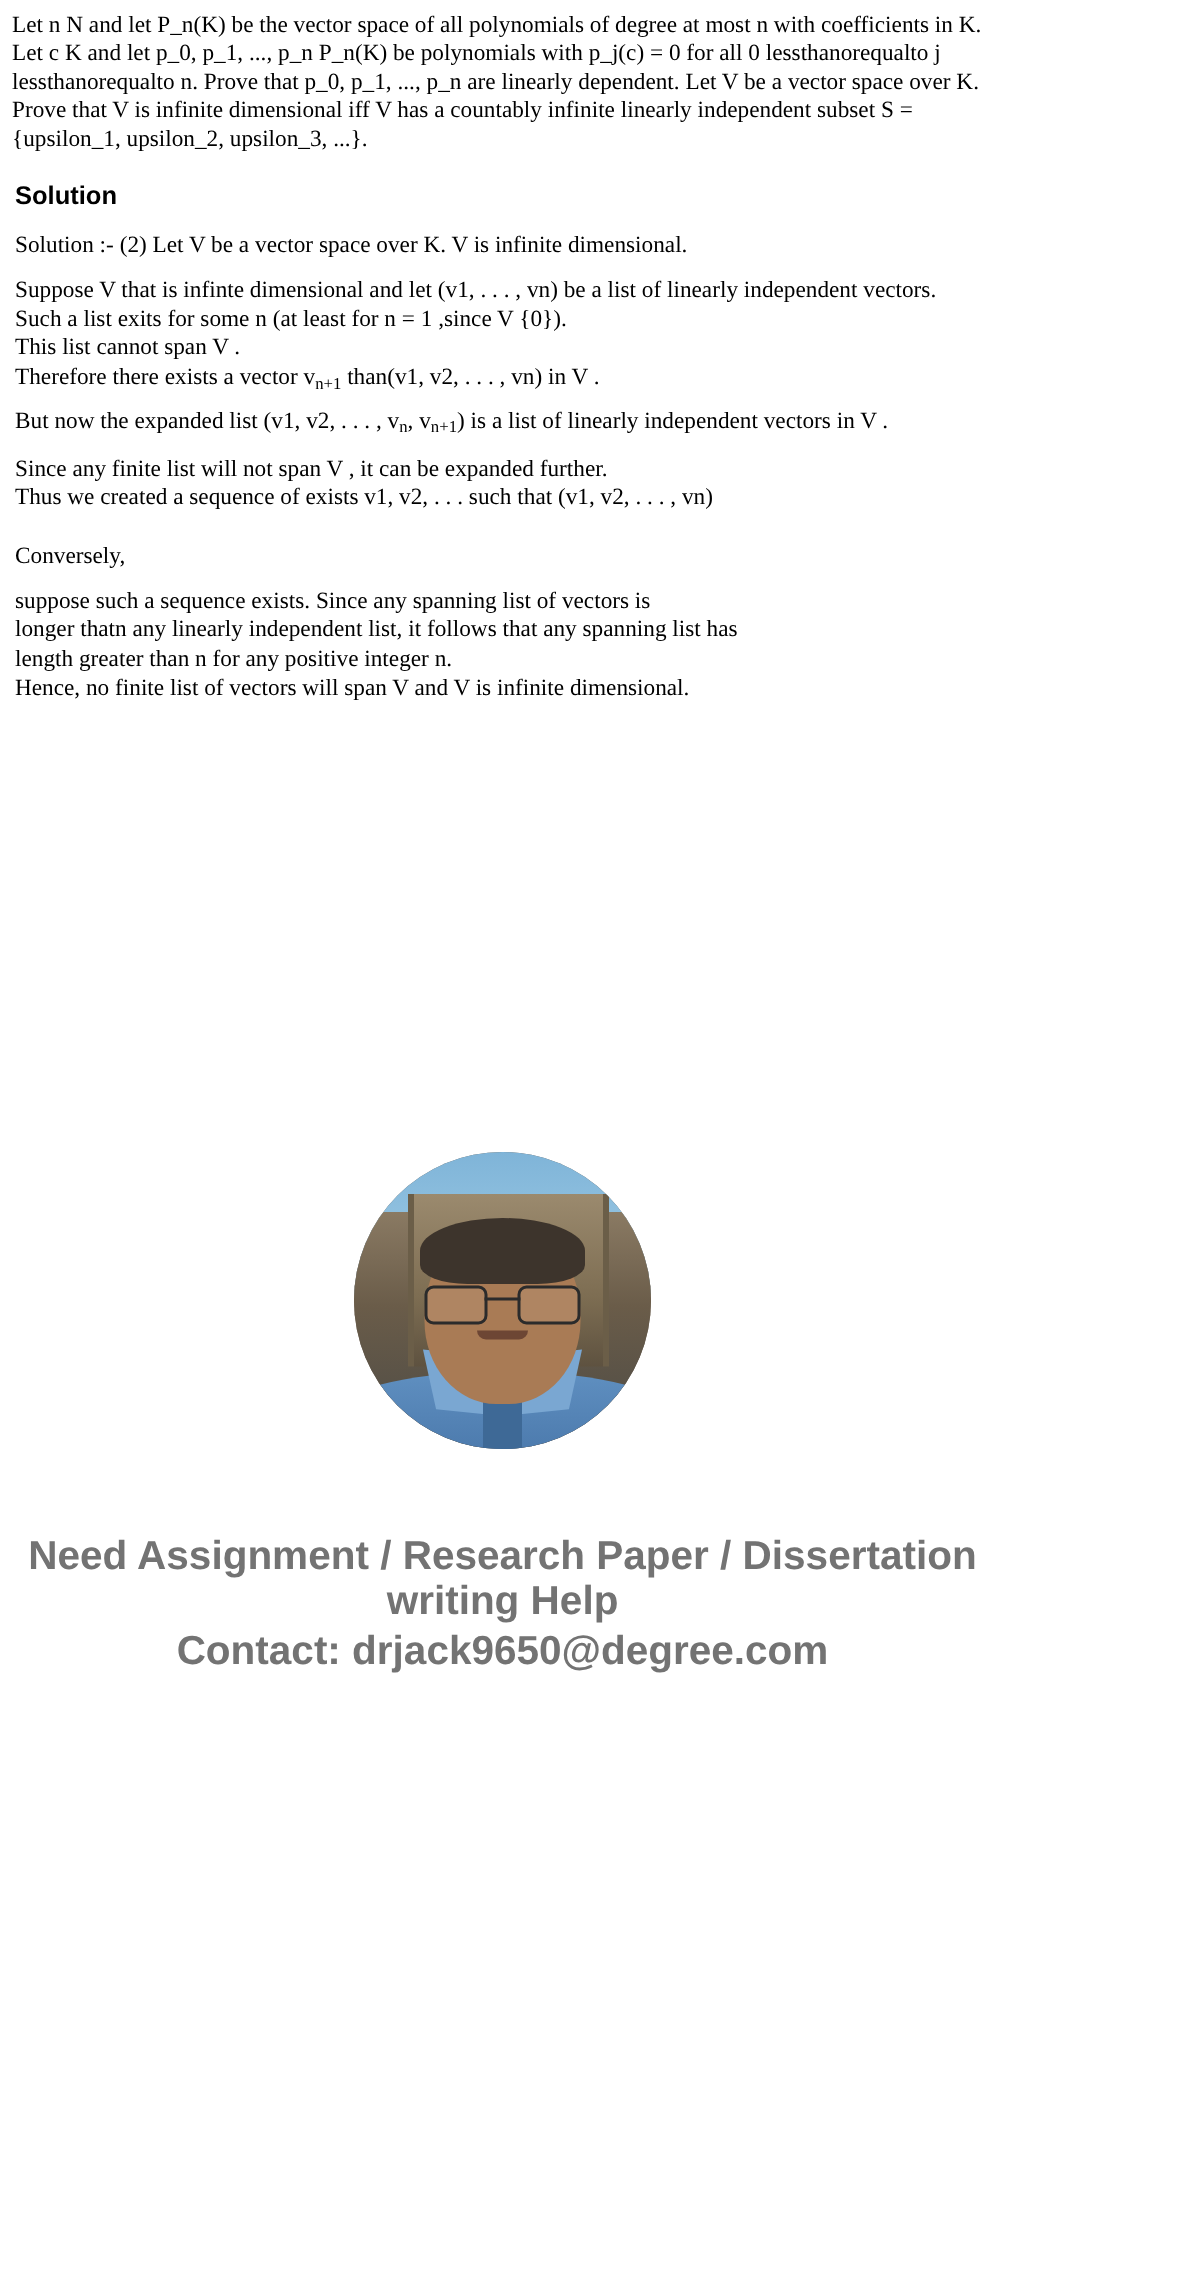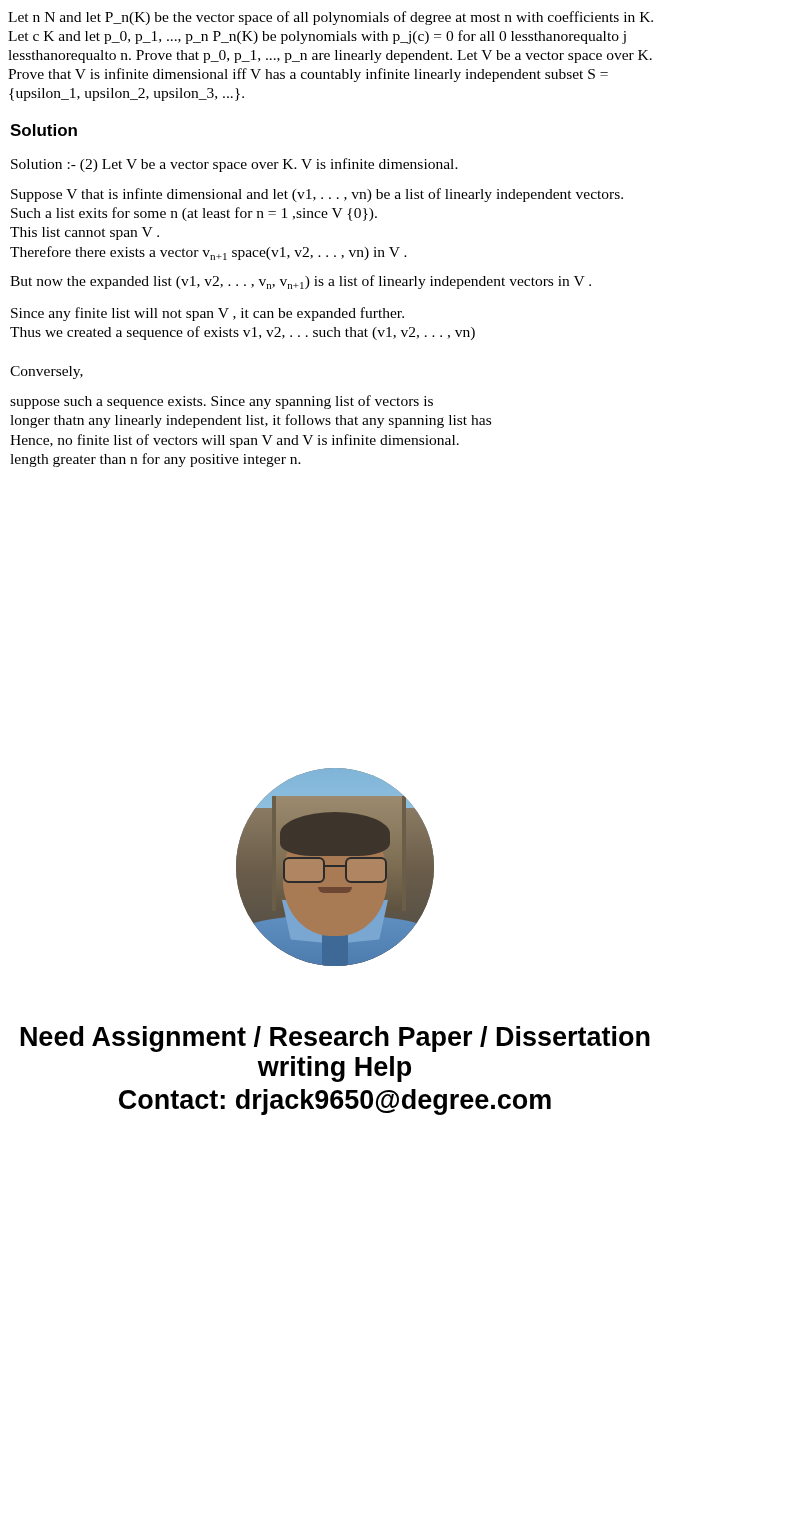--- a/index.html
+++ b/index.html
@@ -185,62 +185,62 @@
     background: #6d4634;
     border-radius: 0 0 12px 12px;
   }
   .promo {
     margin-top: 56px;
     text-align: center;
     font-family: "Liberation Sans", sans-serif;
     font-weight: bold;
     font-size: 27px;
     line-height: 1.12;
-    color: #000000;
+    color: #737373;
     padding-bottom: 20px;
   }
   .promo .line2 { display: block; }
   .promo .contact { display: block; margin-top: 2px; }
 </style>
 </head>
 <body>
 
 <div class="page">
 
   <p class="problem">Let n N and let P_n(K) be the vector space of all polynomials of degree at most n with coefficients in K. Let c K and let p_0, p_1, ..., p_n P_n(K) be polynomials with p_j(c) = 0 for all 0 lessthanorequalto j lessthanorequalto n. Prove that p_0, p_1, ..., p_n are linearly dependent. Let V be a vector space over K. Prove that V is infinite dimensional iff V has a countably infinite linearly independent subset S = {upsilon_1, upsilon_2, upsilon_3, ...}.</p>
 
   <h2 class="solution-heading">Solution</h2>
 
   <p class="para">Solution :- (2) Let V be a vector space over K. V is infinite dimensional.</p>
 
   <div class="para tight">
     <span class="line">Suppose V that is infinte dimensional and let (v1, . . . , vn) be a list of linearly independent vectors.</span>
     <span class="line">Such a list exits for some n (at least for n = 1 ,since V {0}).</span>
     <span class="line">This list cannot span V .</span>
-    <span class="line"><span>Therefore there exists a vector v</span><sub>n+1</sub><span> space(v1, v2, . . . , vn) in V .</span></span>
+    <span class="line"><span>Therefore there exists a vector v</span><sub>n+1</sub><span> than(v1, v2, . . . , vn) in V .</span></span>
   </div>
 
   <div class="gap-sm"></div>
 
   <p class="para"><span>But now the expanded list (v1, v2, . . . , v</span><sub>n</sub><span>, v</span><sub>n+1</sub><span>) is a list of linearly independent vectors in V .</span></p>
 
   <div class="para">
     <span class="line">Since any finite list will not span V , it can be expanded further.</span>
     <span class="line">Thus we created a sequence of exists v1, v2, . . . such that (v1, v2, . . . , vn)</span>
   </div>
 
   <div class="gap-sm"></div>
 
   <p class="para">Conversely,</p>
 
   <div class="para">
     <span class="line">suppose such a sequence exists. Since any spanning list of vectors is</span>
     <span class="line">longer thatn any linearly independent list, it follows that any spanning list has</span>
+    <span class="line">length greater than n for any positive integer n.</span>
     <span class="line">Hence, no finite list of vectors will span V and V is infinite dimensional.</span>
-    <span class="line">length greater than n for any positive integer n.</span>
   </div>
 
   <div class="photo-wrap">
     <div class="avatar">
       <div class="bg-sky"></div>
       <div class="bg-wall"></div>
       <div class="door"></div>
       <div class="neck"></div>
       <div class="shirt"></div>
       <div class="collar-l"></div>

